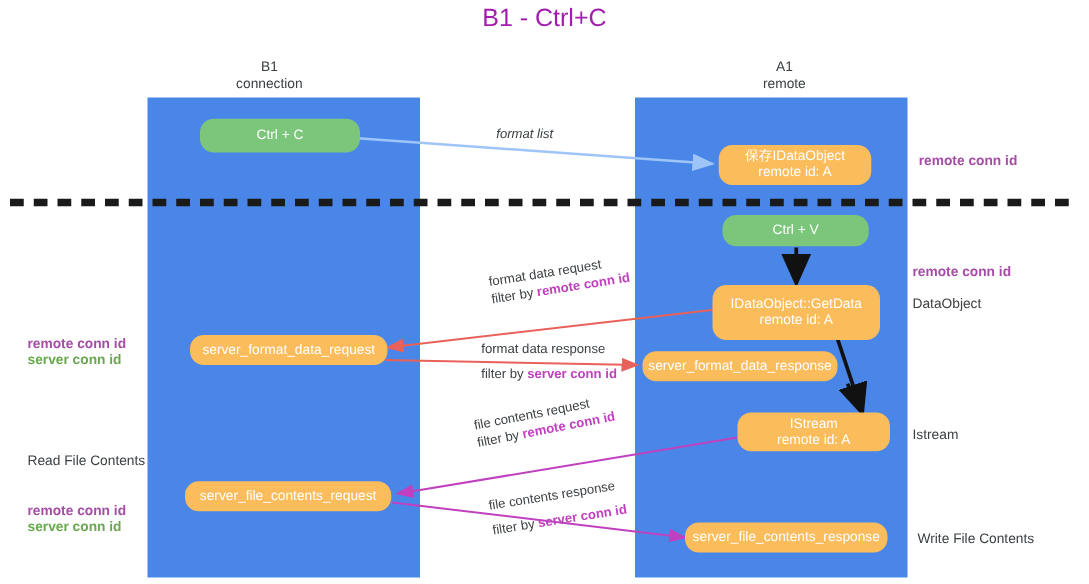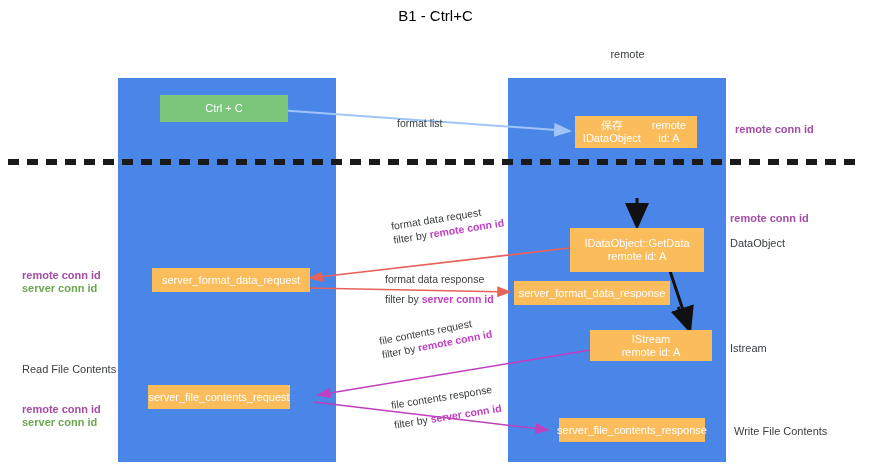--- a/index.html
+++ b/index.html
@@ -10,38 +10,39 @@
     overflow:hidden;
     position:relative;
   }
   #canvas{position:absolute;left:0;top:0;width:871px;height:467px;}
 
   
   .abs{position:absolute;}
 
   .title{
     left:0;top:6px;width:871px;text-align:center;
-    font-size:15px;color:#000000;line-height:19px;
+    font-size:20px;color:#a21caf;line-height:19px;
   }
 
   .col-head{
     text-align:center;font-size:11px;color:#3c4043;line-height:13px;
   }
 
   .lane{
     background:#4a86e8;
   }
 
   .box{
     box-sizing:border-box;
     display:flex;align-items:center;justify-content:center;
     text-align:center;
     font-size:11px;line-height:13px;
     color:#ffffff;
     padding:2px 4px;
+    border-radius:11px;
   }
   .box.green{background:#7bc67b;}
   .box.orange{background:#fbb martin;}
   .box.orange{background:#fbbc5c;}
 
   .side-label{
     font-size:11px;color:#3c4043;line-height:14px;
   }
   .purple{color:#a64ca6;font-weight:bold;}
   .green-t{color:#6aa84f;font-weight:bold;}
@@ -58,21 +59,26 @@
 </style>
 </head>
 <body>
 
 <div id="canvas">
 
   <div class="abs title">
     <div>B1 - Ctrl+C</div>
   </div>
 
+  <div class="abs col-head" style="left:148px;top:48px;width:135px;">
+    <div>B1</div>
+    <div>connection</div>
+  </div>
   <div class="abs col-head" style="left:560px;top:48px;width:135px;">
+    <div>A1</div>
     <div>remote</div>
   </div>
 
   <div class="abs lane" style="left:118px;top:78px;width:218px;height:384px;"></div>
   <div class="abs lane" style="left:508px;top:78px;width:218px;height:384px;"></div>
 
   <svg viewBox="0 0 871 467">
     <defs>
       <marker id="ah-blue" markerWidth="9" markerHeight="7" refX="8" refY="3.5" orient="auto">
         <polygon points="0,0 9,3.5 0,7" fill="#9fc5f8"></polygon>
@@ -104,53 +110,56 @@
 
     <line x1="590" y1="350" x2="318" y2="395" stroke="#c040c0" stroke-width="1.6" marker-end="url(#ah-mag)"></line>
 
     <line x1="314" y1="402" x2="548" y2="430" stroke="#c040c0" stroke-width="1.6" marker-end="url(#ah-mag)"></line>
   </svg>
 
   <div class="abs box green" style="left:160px;top:95px;width:128px;height:27px;">
     <span>Ctrl + C</span>
   </div>
 
-  <div class="abs box orange" style="left:575px;top:116px;width:122px;height:32px;flex-direction:row;justify-content:center;">
+  <div class="abs box orange" style="left:575px;top:116px;width:122px;height:32px;flex-direction:column;justify-content:center;">
     <span>保存IDataObject</span>
     <span>remote id: A</span>
   </div>
 
+  <div class="abs box green" style="left:578px;top:172px;width:117px;height:25px;">
+    <span>Ctrl + V</span>
+  </div>
 
   <div class="abs box orange" style="left:570px;top:228px;width:134px;height:44px;flex-direction:column;">
     <span>IDataObject::GetData</span>
     <span>remote id: A</span>
   </div>
 
   <div class="abs box orange" style="left:152px;top:268px;width:158px;height:24px;">
     <span>server_format_data_request</span>
   </div>
 
   <div class="abs box orange" style="left:514px;top:281px;width:156px;height:24px;text-align:center;">
     <span>server_format_data_response</span>
   </div>
 
   <div class="abs box orange" style="left:590px;top:330px;width:122px;height:31px;flex-direction:column;">
     <span>IStream</span>
     <span>remote id: A</span>
   </div>
 
-  <div class="abs box orange" style="left:148px;top:385px;width:142px;height:24px;">
+  <div class="abs box orange" style="left:148px;top:385px;width:165px;height:24px;">
     <span>server_file_contents_request</span>
   </div>
 
-  <div class="abs box orange" style="left:548px;top:418px;width:146px;height:24px;margin-left:11px;">
+  <div class="abs box orange" style="left:548px;top:418px;width:162px;height:24px;">
     <span>server_file_contents_response</span>
   </div>
 
-  <div class="abs edge-label" style="left:397px;top:116px;">format list</div>
+  <div class="abs edge-label" style="left:397px;top:100px;font-style:italic;">format list</div>
 
   <div class="abs edge-label rot-a" style="left:390px;top:219px;">
     <div>format data request</div>
     <div>
       <span>filter by </span><span class="magenta">remote conn id</span>
     </div>
   </div>
 
   <div class="abs edge-label" style="left:385px;top:272px;">
     <div>format data response</div>

